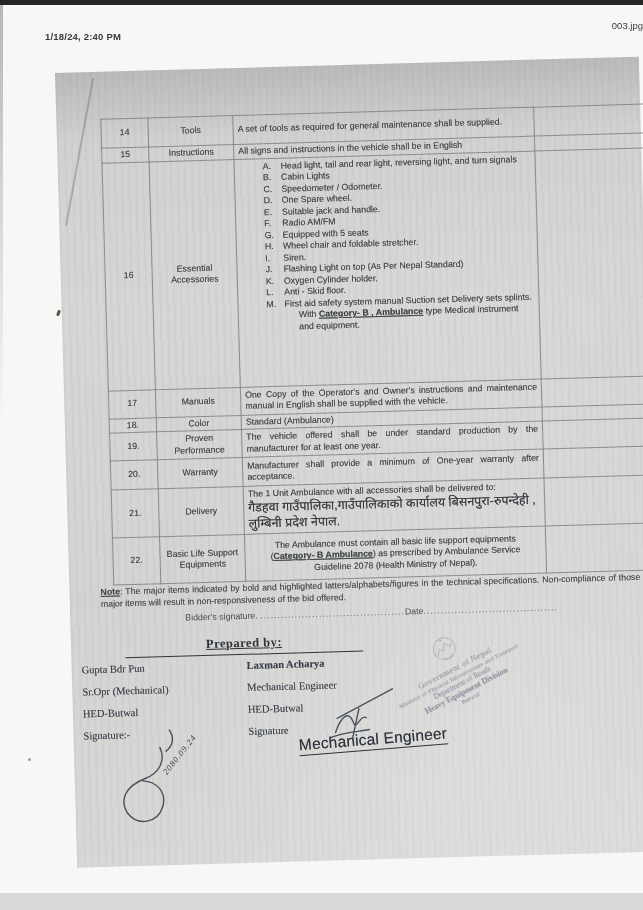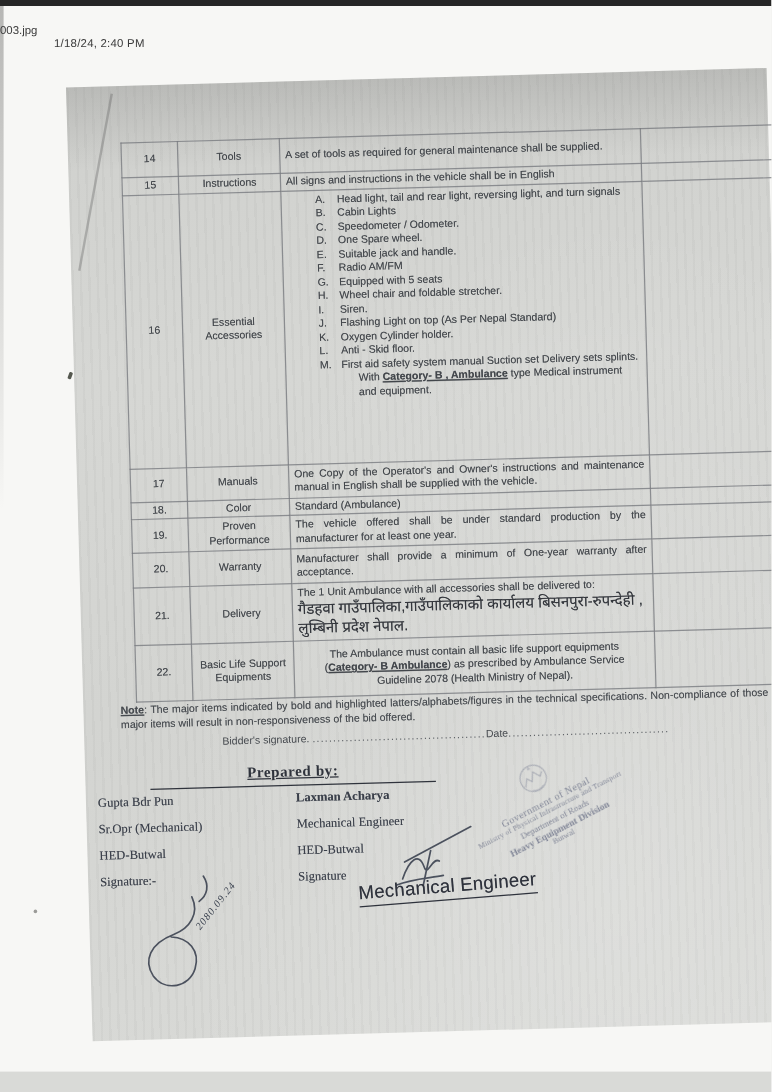--- a/index.html
+++ b/index.html
@@ -1,22 +1,22 @@
 <!DOCTYPE html>
 <html><head>
 <meta charset="utf-8">
 <style>
   html,body{margin:0;padding:0;}
   body{width:643px;height:910px;overflow:hidden;background:#efefed;font-family:"Liberation Sans",sans-serif;}
   .page{position:relative;width:643px;height:910px;background:#f7f7f5;overflow:hidden;}
   .top-bar{position:absolute;left:0;top:0;width:100%;height:5px;background:#262626;}
   .left-strip{position:absolute;left:0;top:5px;width:3px;height:420px;background:linear-gradient(to bottom,rgba(130,130,128,.55),rgba(130,130,128,0));}
   .bottom-band{position:absolute;left:0;top:893px;width:100%;height:17px;background:#d9dad7;}
-  .hdr-ts{position:absolute;left:45px;top:31px;font-size:9.5px;color:#3a3a3a;letter-spacing:.2px;}
-  .hdr-file{position:absolute;left:0;top:20px;width:100%;text-align:left;font-size:9.5px;color:#3a3a3a;}
+  .hdr-ts{position:absolute;left:45px;top:31px;font-size:9.5px;color:#3a3a3a;letter-spacing:.2px;font-weight:bold;}
+  .hdr-file{position:absolute;left:0;top:20px;width:100%;text-align:right;font-size:9.5px;color:#3a3a3a;}
   .speck1{position:absolute;left:57px;top:310px;width:3px;height:6px;background:#55584f;border-radius:1px;transform:rotate(20deg);}
   .speck2{position:absolute;left:28px;top:758px;width:3px;height:3px;background:#9b9b98;border-radius:50%;}
 
   
   .scan{position:absolute;left:55px;top:73px;width:584px;height:795px;
     background:
       radial-gradient(ellipse at 75% 85%, rgba(255,255,255,.18), rgba(255,255,255,0) 60%),
       repeating-linear-gradient(90deg, rgba(40,40,40,.03) 0 2px, rgba(0,0,0,0) 2px 7px),
       linear-gradient(178deg,#cfd0cd 0%,#d6d7d4 30%,#d3d4d1 65%,#d8d9d6 100%);
     transform:rotate(-1.6deg);transform-origin:0 0;color:#42464b;}

